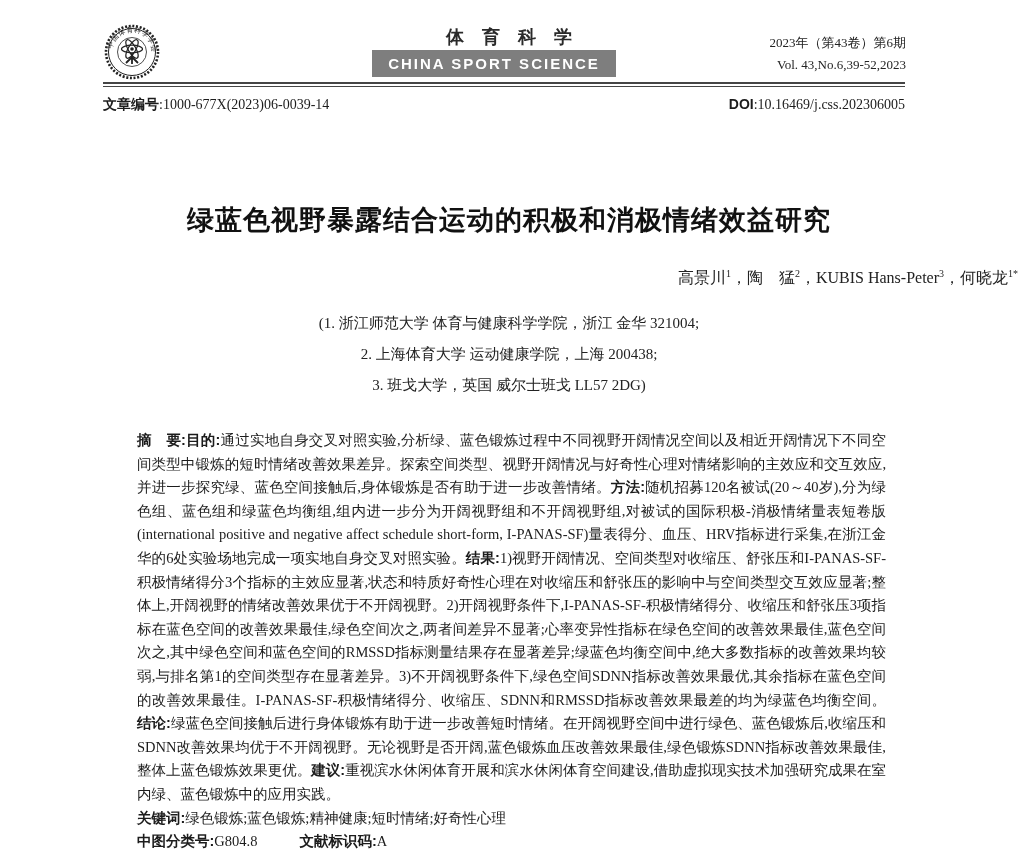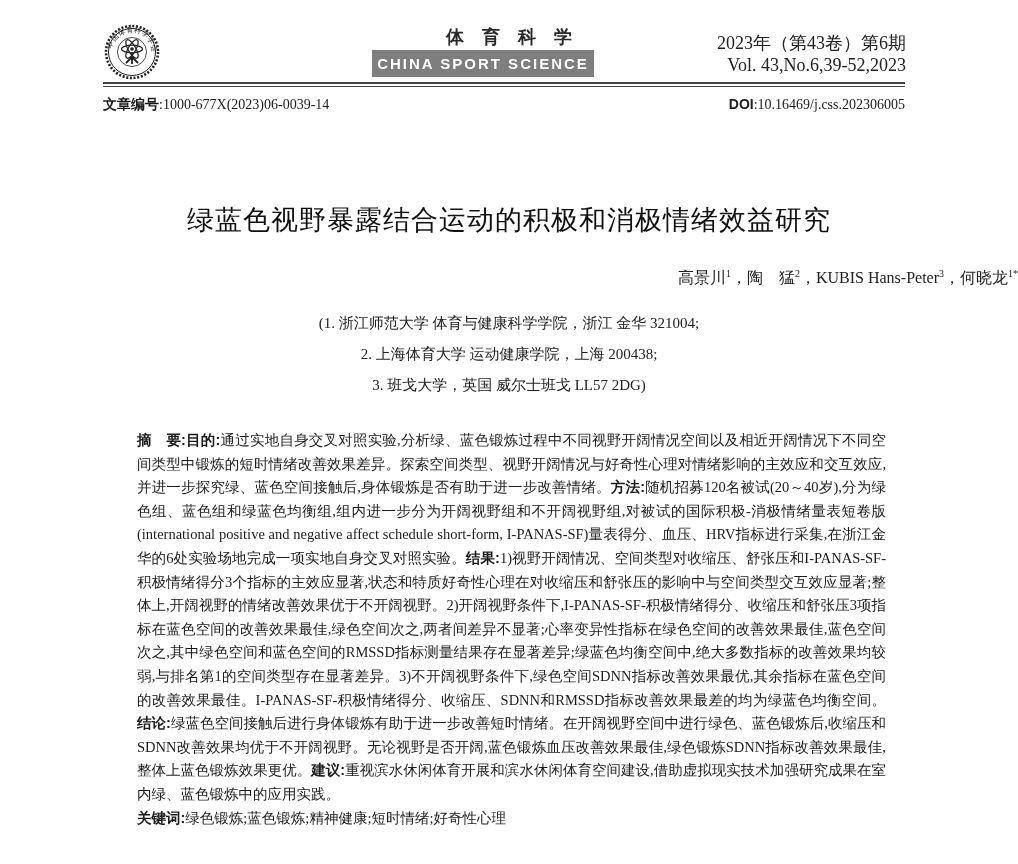--- a/index.html
+++ b/index.html
@@ -7,44 +7,44 @@
     width:1018px;height:864px;background:#ffffff;position:relative;
     font-family:"Liberation Serif","DejaVu Serif",serif;color:#1c1c1c;
     overflow:hidden;
   }
   .logo{position:absolute;left:103px;top:22px;width:58px;height:60px;}
   .jcn{
     position:absolute;left:0;right:0;top:25px;text-align:center;
     font-size:18px;font-weight:bold;letter-spacing:18px;margin-right:-18px;color:#2a2a2a;
   }
   .banner{
-    position:absolute;left:372px;top:50px;width:222px;height:27px;line-height:27px;
+    position:absolute;left:372px;top:50px;width:244px;height:27px;line-height:27px;
     background:#7e7e7e;color:#ffffff;text-align:center;
     font-family:"Liberation Sans","DejaVu Sans",sans-serif;font-weight:bold;
     font-size:15px;letter-spacing:2px;
   }
   .issue{
     position:absolute;right:112px;top:32px;text-align:right;
-    font-size:18px;line-height:22px;color:#222;
+    font-size:13px;line-height:22px;color:#222;
   }
   .rule{
     position:absolute;left:103px;top:82px;width:802px;height:2px;
     border-top:2px solid #454545;border-bottom:1px solid #454545;
   }
   .meta{
     position:absolute;left:103px;top:96px;width:802px;display:flex;
     justify-content:space-between;font-size:14px;color:#1c1c1c;
   }
   .meta b,.lbl{
     font-weight:bold;
     font-family:"Liberation Sans","DejaVu Sans",sans-serif;
   }
   .title{
     position:absolute;left:0;right:0;top:202px;text-align:center;
-    font-size:27px;font-weight:normal;letter-spacing:1px;color:#111;
+    font-size:27px;font-weight:bold;letter-spacing:1px;color:#111;
     font-family:"Liberation Sans","DejaVu Sans",sans-serif;
   }
   .authors{
     position:absolute;left:0;right:0;top:268px;text-align:right;
     font-size:16px;color:#222;
   }
   .authors sup{font-size:10px;vertical-align:super;line-height:0;}
   .affils{
     position:absolute;left:0;right:0;top:308px;text-align:center;
     font-size:15px;line-height:31px;color:#222;
@@ -105,13 +105,14 @@
   <div>(1. 浙江师范大学 体育与健康科学学院，浙江 金华 321004;</div>
   <div>2. 上海体育大学 运动健康学院，上海 200438;</div>
   <div>3. 班戈大学，英国 威尔士班戈 LL57 2DG)</div>
 </div>
 
 <div class="abscol">
   <p class="abs"><span class="lbl">摘　要:</span><span class="lbl">目的:</span><span>通过实地自身交叉对照实验,分析绿、蓝色锻炼过程中不同视野开阔情况空间以及相近开阔情况下不同空间类型中锻炼的短时情绪改善效果差异。探索空间类型、视野开阔情况与好奇性心理对情绪影响的主效应和交互效应,并进一步探究绿、蓝色空间接触后,身体锻炼是否有助于进一步改善情绪。</span><span class="lbl">方法:</span><span>随机招募120名被试(20～40岁),分为绿色组、蓝色组和绿蓝色均衡组,组内进一步分为开阔视野组和不开阔视野组,对被试的国际积极-消极情绪量表短卷版(international positive and negative affect schedule short-form, I-PANAS-SF)量表得分、血压、HRV指标进行采集,在浙江金华的6处实验场地完成一项实地自身交叉对照实验。</span><span class="lbl">结果:</span><span>1)视野开阔情况、空间类型对收缩压、舒张压和I-PANAS-SF-积极情绪得分3个指标的主效应显著,状态和特质好奇性心理在对收缩压和舒张压的影响中与空间类型交互效应显著;整体上,开阔视野的情绪改善效果优于不开阔视野。2)开阔视野条件下,I-PANAS-SF-积极情绪得分、收缩压和舒张压3项指标在蓝色空间的改善效果最佳,绿色空间次之,两者间差异不显著;心率变异性指标在绿色空间的改善效果最佳,蓝色空间次之,其中绿色空间和蓝色空间的RMSSD指标测量结果存在显著差异;绿蓝色均衡空间中,绝大多数指标的改善效果均较弱,与排名第1的空间类型存在显著差异。3)不开阔视野条件下,绿色空间SDNN指标改善效果最优,其余指标在蓝色空间的改善效果最佳。I-PANAS-SF-积极情绪得分、收缩压、SDNN和RMSSD指标改善效果最差的均为绿蓝色均衡空间。</span><span class="lbl">结论:</span><span>绿蓝色空间接触后进行身体锻炼有助于进一步改善短时情绪。在开阔视野空间中进行绿色、蓝色锻炼后,收缩压和SDNN改善效果均优于不开阔视野。无论视野是否开阔,蓝色锻炼血压改善效果最佳,绿色锻炼SDNN指标改善效果最佳,整体上蓝色锻炼效果更优。</span><span class="lbl">建议:</span><span>重视滨水休闲体育开展和滨水休闲体育空间建设,借助虚拟现实技术加强研究成果在室内绿、蓝色锻炼中的应用实践。</span></p>
 
   <p class="kw"><span class="lbl">关键词:</span><span>绿色锻炼;蓝色锻炼;精神健康;短时情绪;好奇性心理</span></p>
 
+  <p class="cls"><span class="lbl">中图分类号:</span><span>G804.8</span><span class="lbl doc">文献标识码:</span><span>A</span></p>
 </div>
 
 </body></html>

